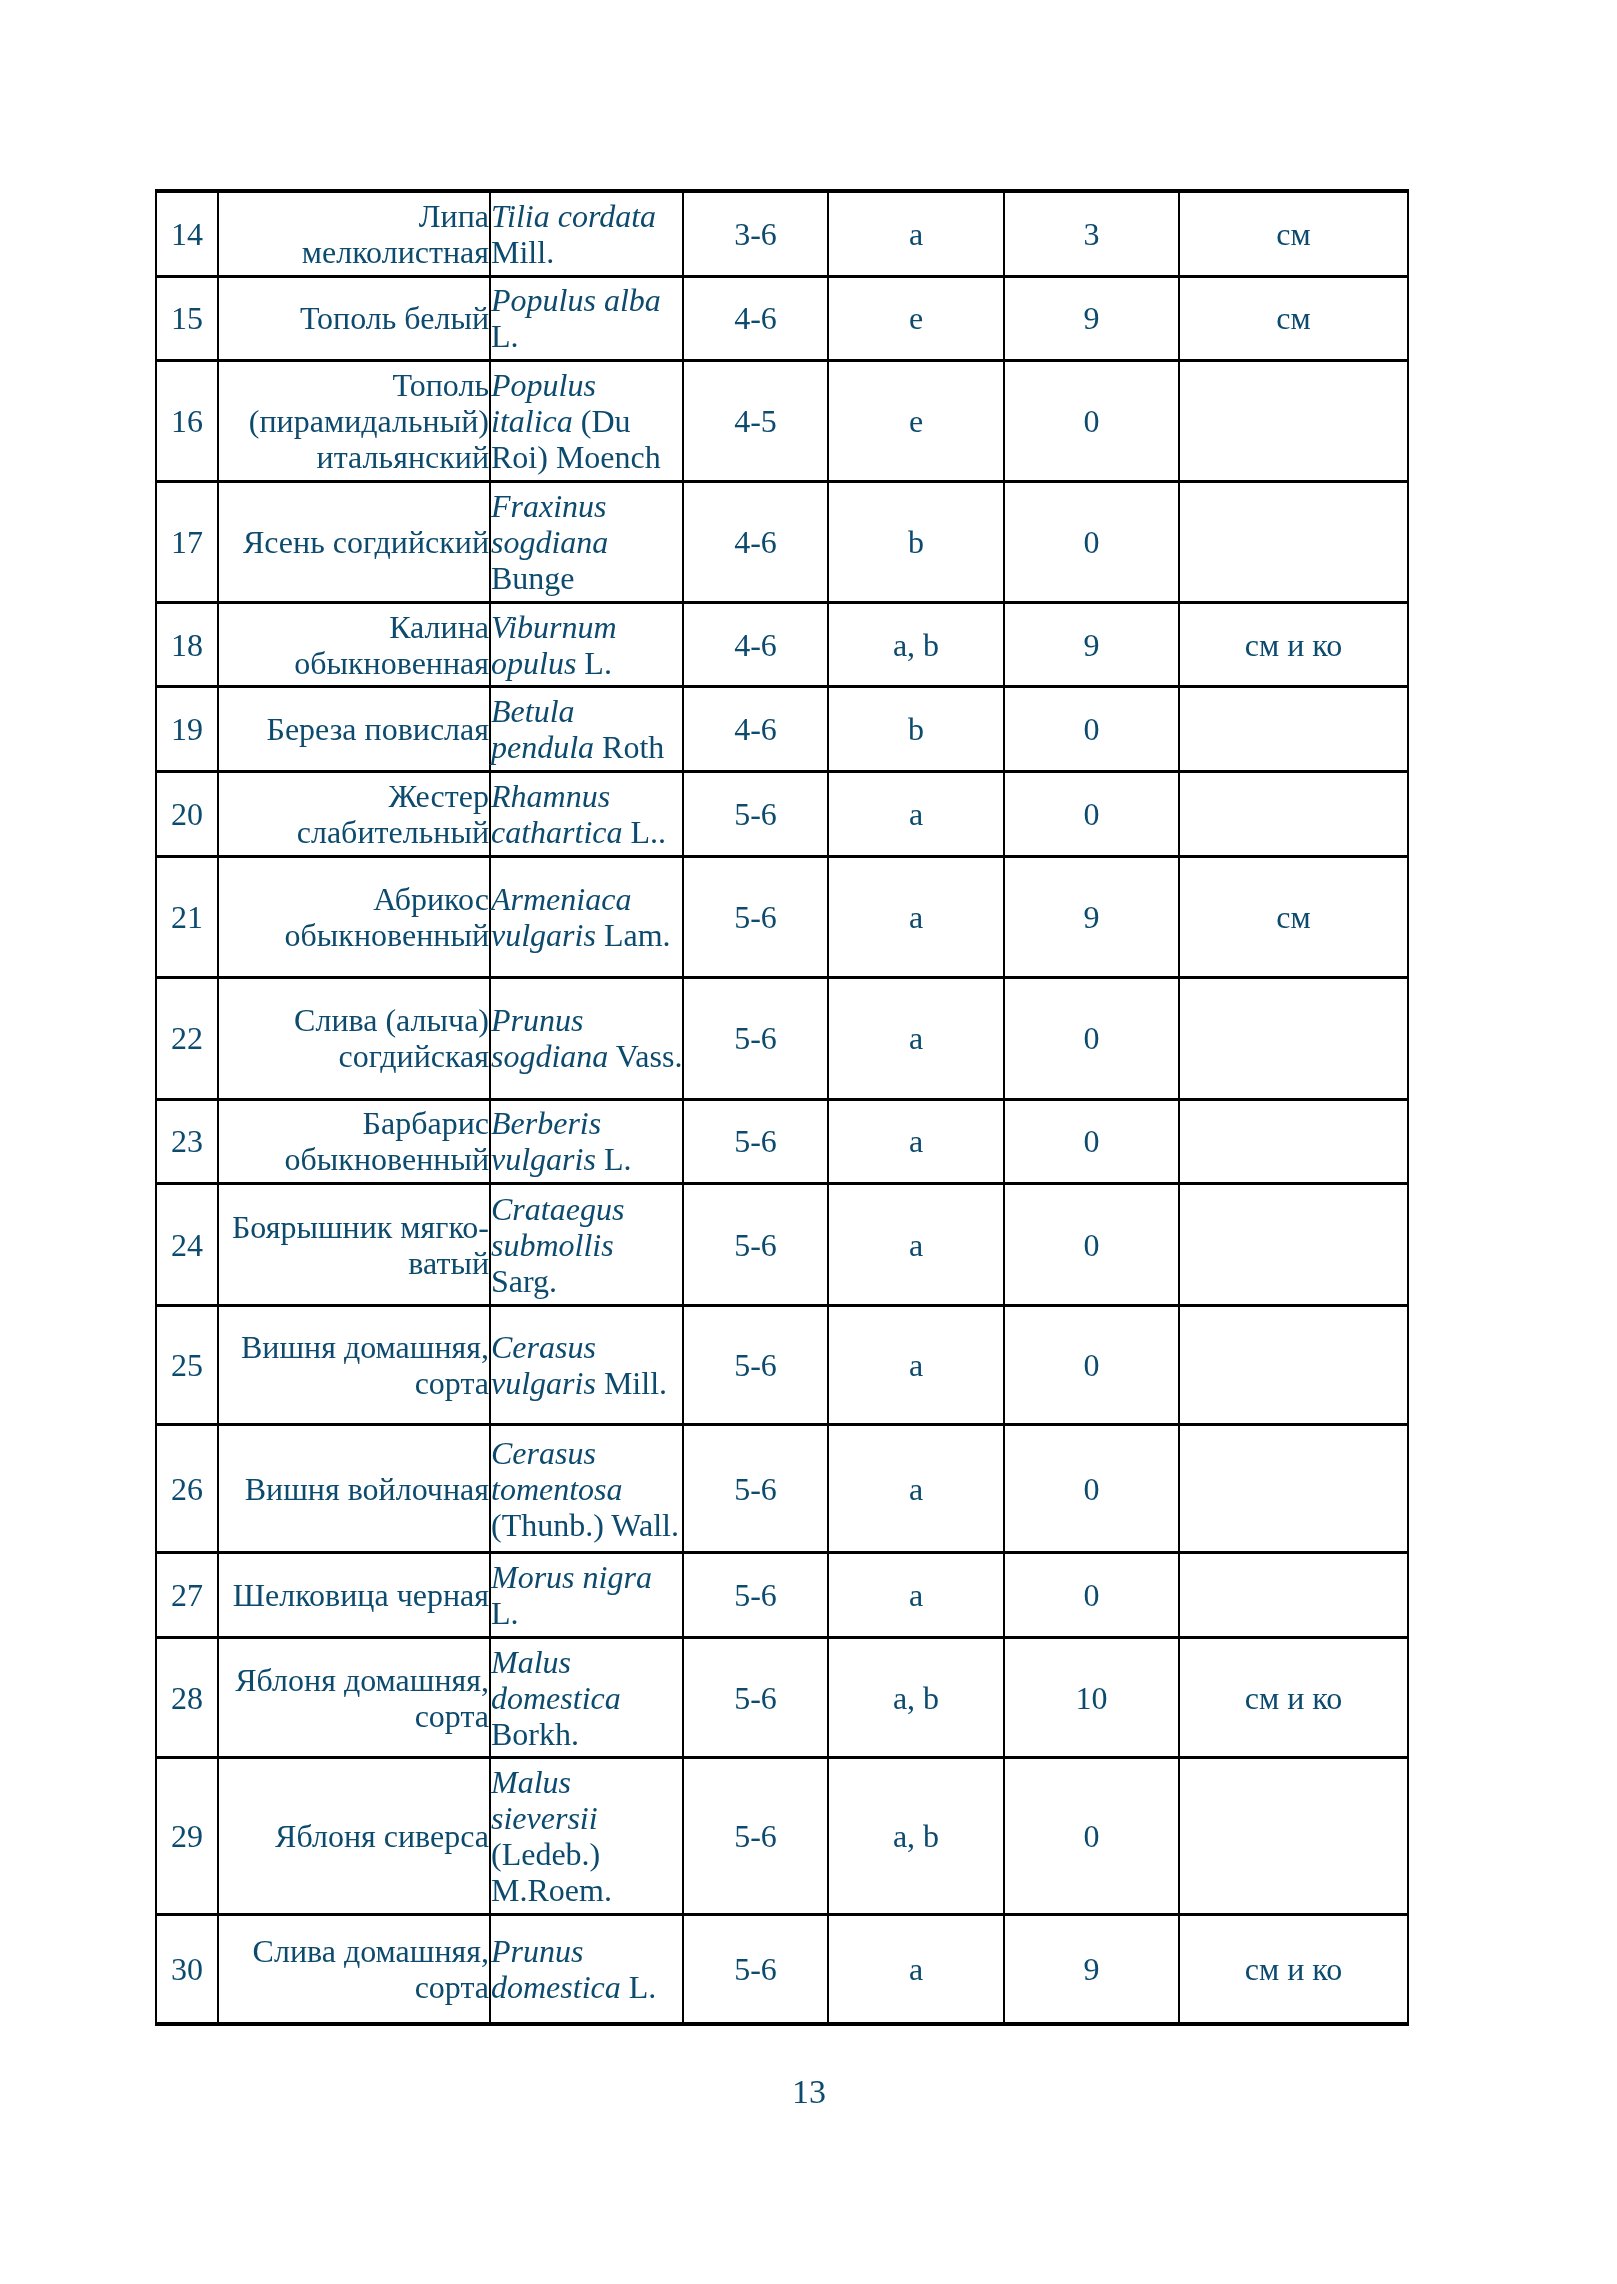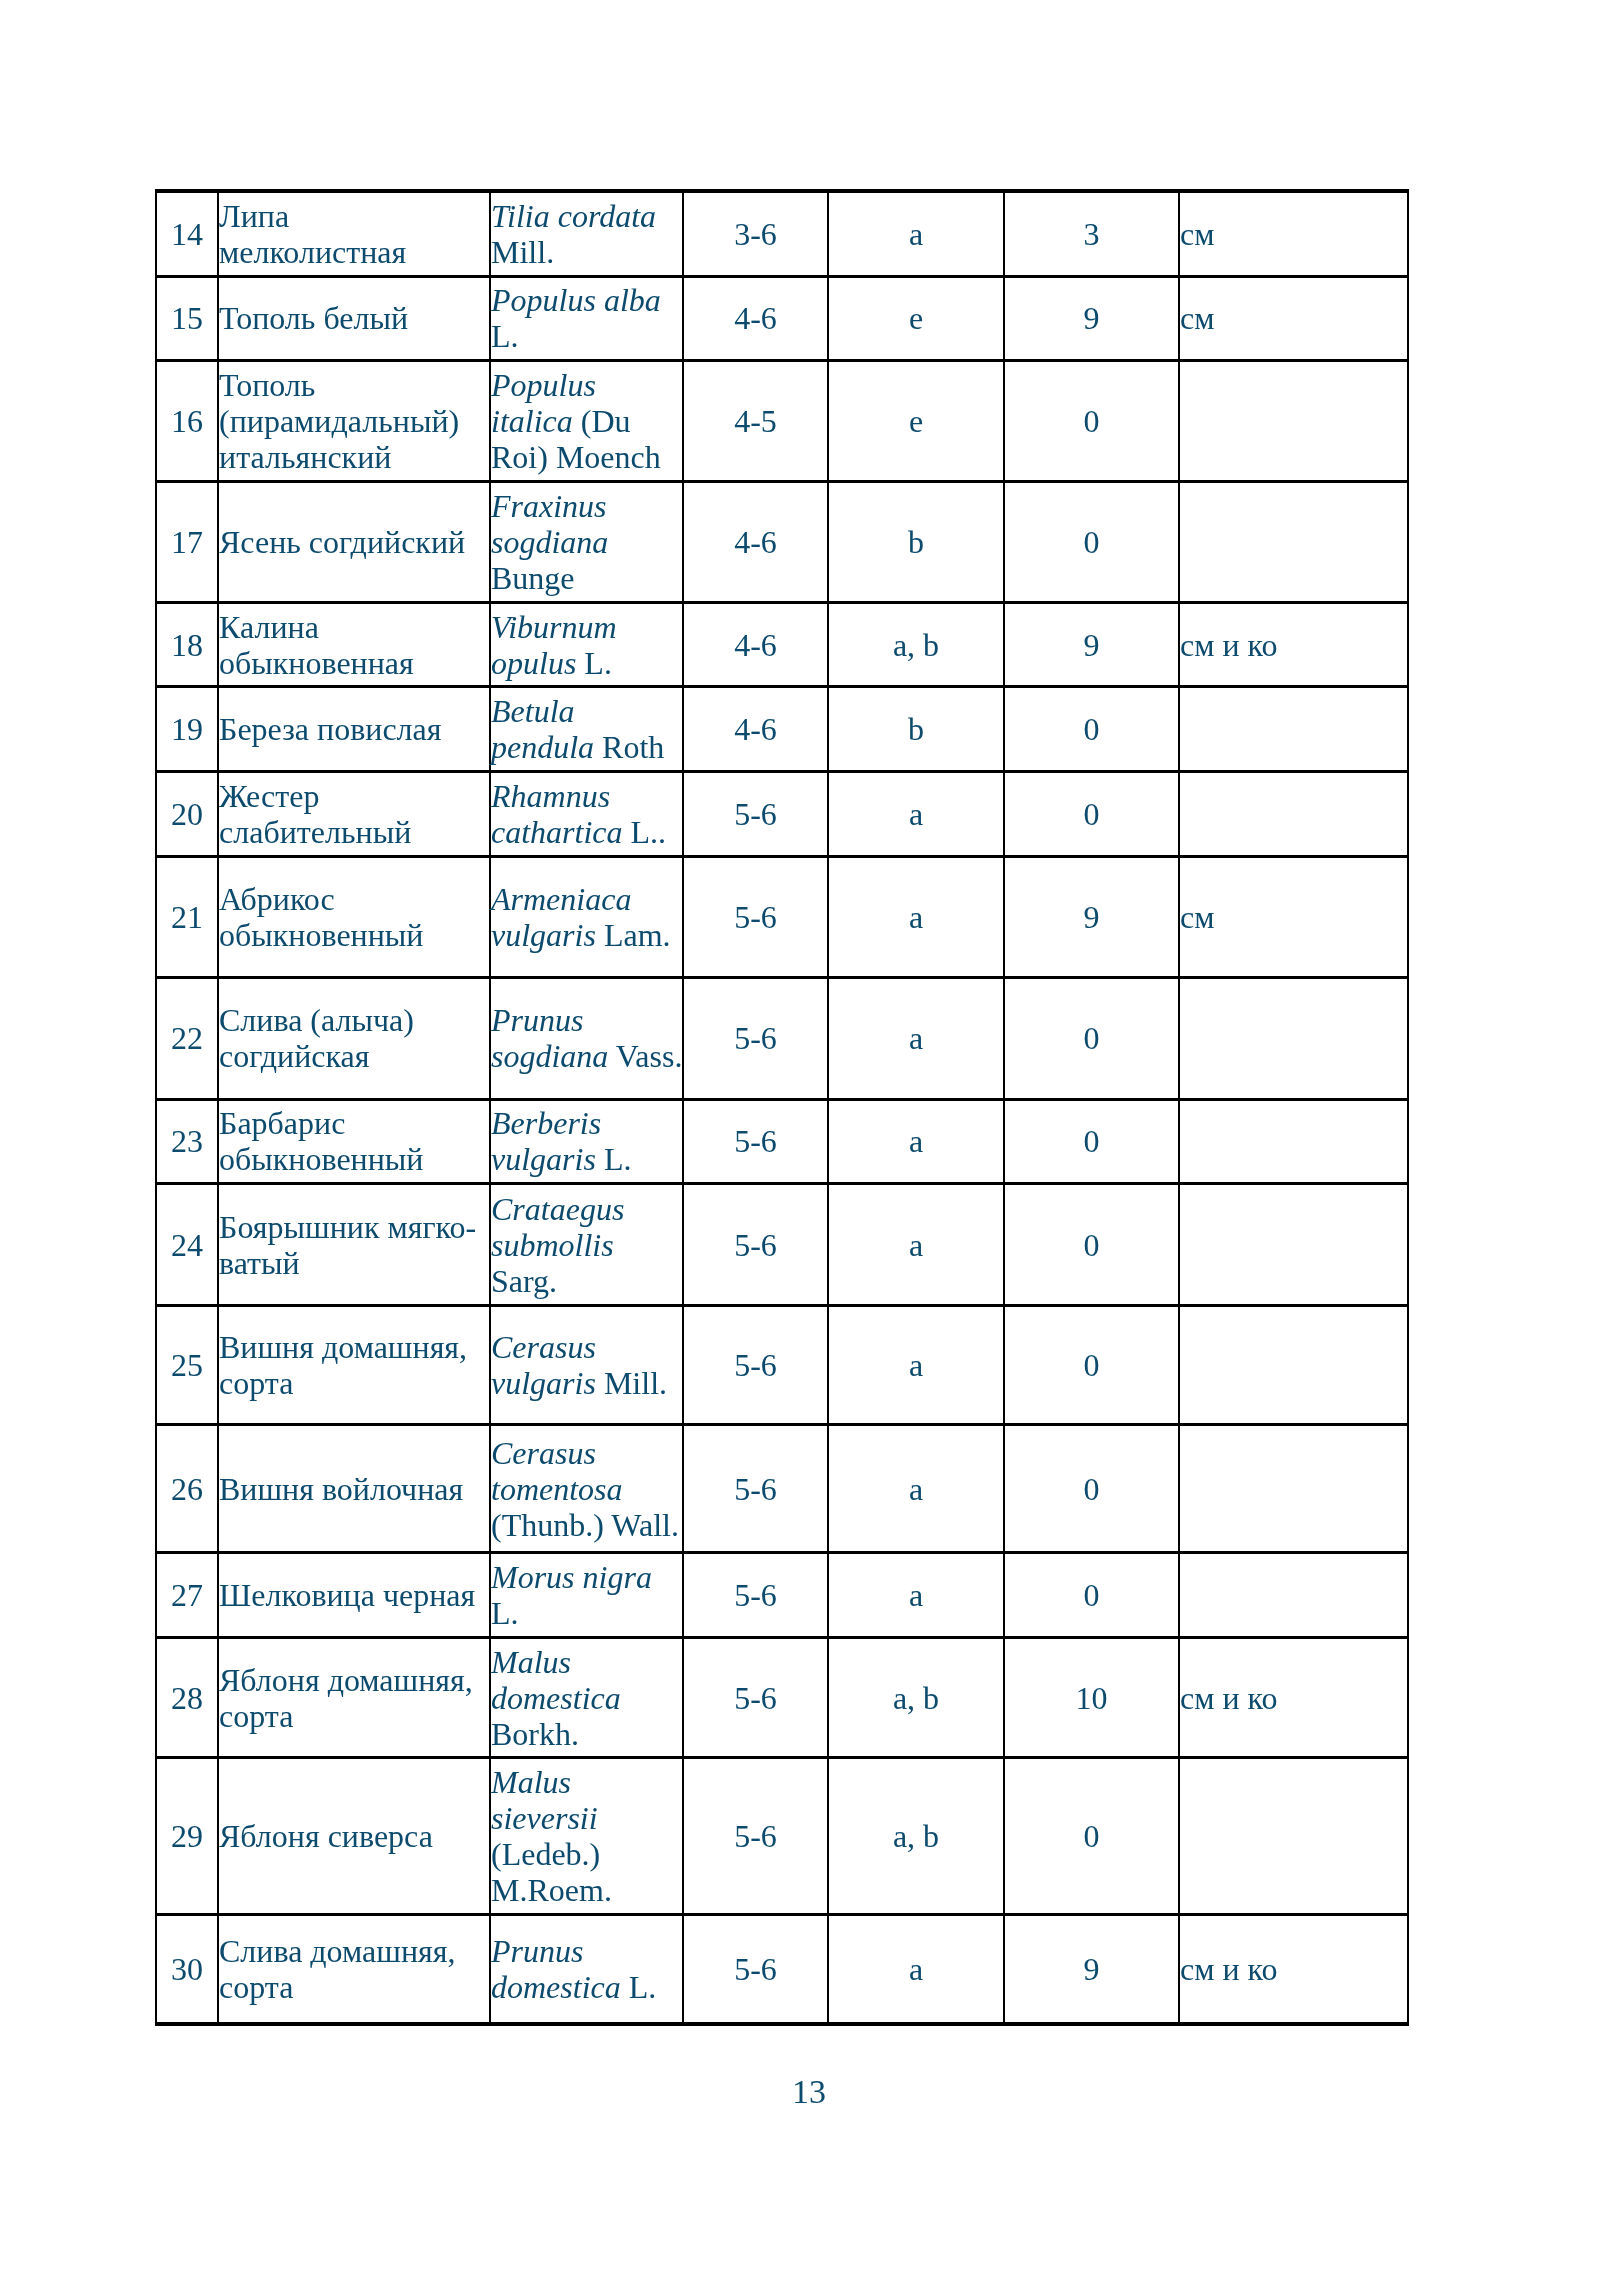--- a/index.html
+++ b/index.html
@@ -28,26 +28,26 @@
   table.plants td {
     border: solid #000;
     border-width: 3.2px 2.4px;
     font-size: 32px;
     line-height: 36px;
     vertical-align: middle;
     overflow: visible;
     padding: 4.8px 0;
   }
   td.c-num    { text-align: center; }
-  td.c-ru     { text-align: left; padding-left: 16px; padding-right: 6.4px; white-space: pre-line; }
+  td.c-ru     { text-align: right; padding-left: 16px; padding-right: 6.4px; white-space: pre-line; }
   td.c-lat    { text-align: left; padding-left: 13.7px; padding-right: 1.6px; }
   td.c-months { text-align: center; }
   td.c-letter { text-align: center; }
   td.c-count  { text-align: center; }
-  td.c-note   { text-align: left; }
+  td.c-note   { text-align: center; }
   .lat-line   { white-space: nowrap; }
   .lat-i      { font-style: italic; }
   .lat-r      { font-style: normal; }
   .page-number {
     position: absolute;
     left: 0;
     top: 2072px;
     width: 1618px;
     text-align: center;
     font-size: 34px;

